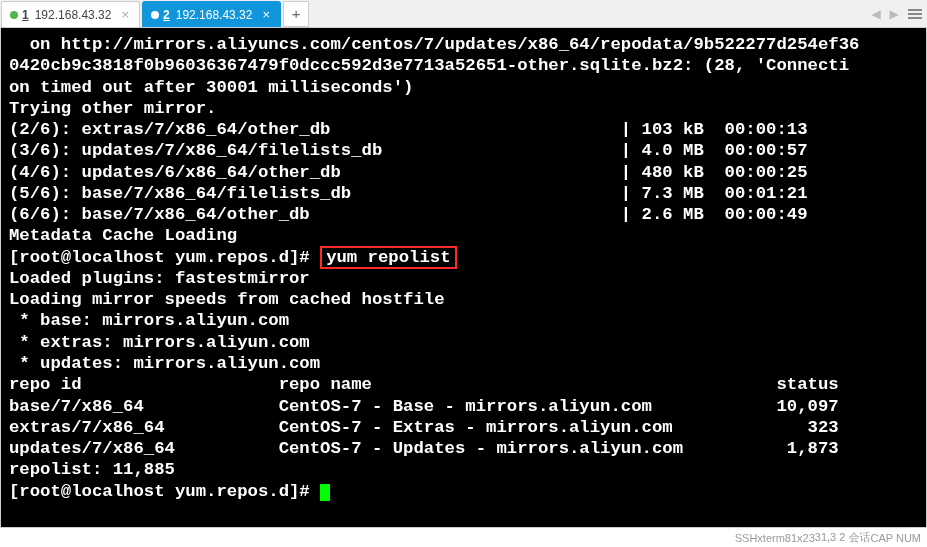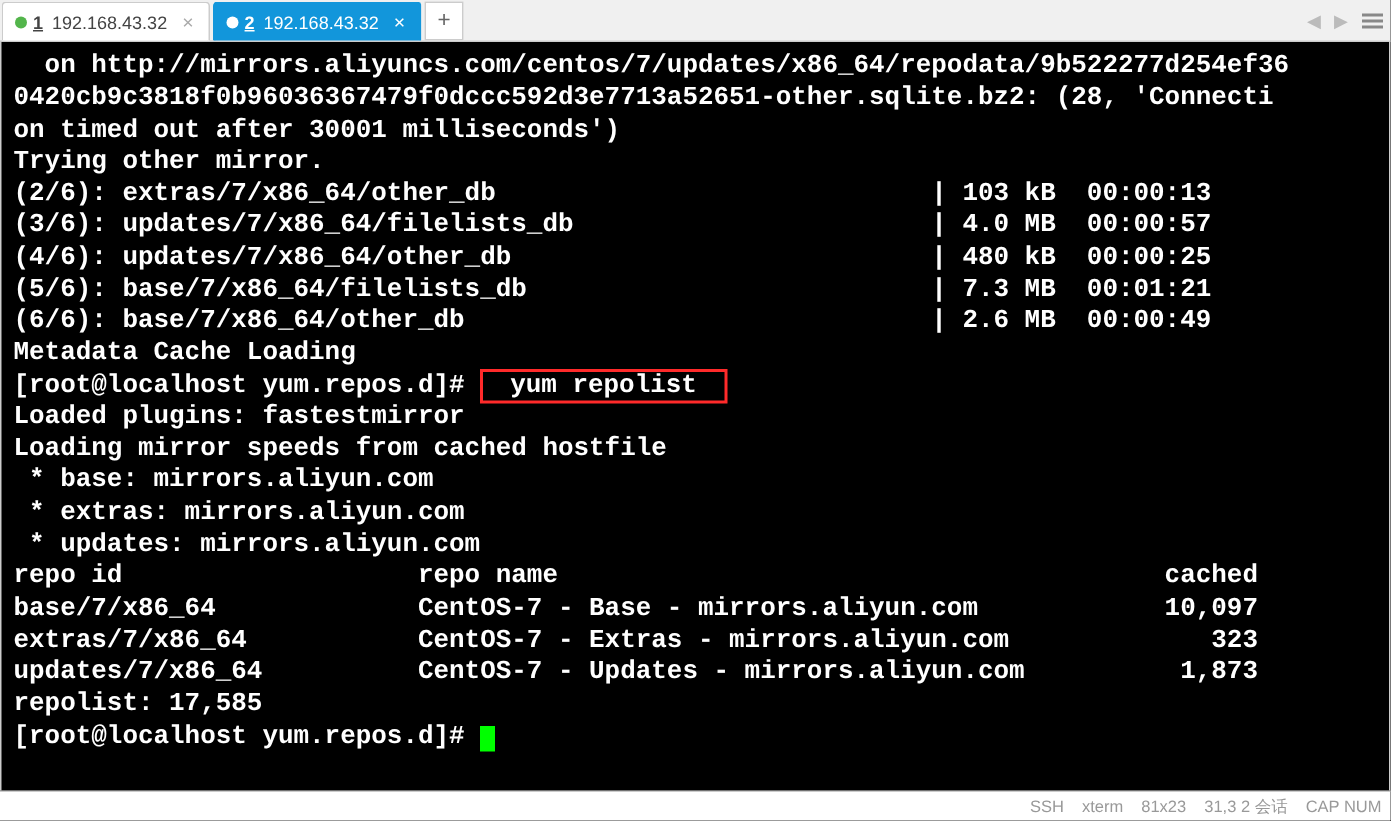--- a/index.html
+++ b/index.html
@@ -111,39 +111,38 @@
     color: #fff;
     line-height: 1.23;
     white-space: pre;
     overflow: hidden;
     position: relative;
     border-left: 1px solid #ccc;
     border-right: 1px solid #ccc;
   }
   .highlight-box {
     border: 2px solid #ff2a2a;
-    padding: 0 18px;
+    padding: 0 4px;
   }
   .cursor {
     display: inline-block;
     width: 10px;
     height: 17px;
     background: #00ff00;
     vertical-align: text-bottom;
   }
   .statusbar {
     height: 20px;
     background: #fff;
     border-top: 1px solid #ccc;
     display: flex;
     align-items: center;
     font-size: 11px;
     color: #999;
     padding: 0 6px;
-    gap: 12px;
     justify-content: flex-end;
   }
   .status-left { margin-right:auto; }
 </style>
 </head>
 <body>
 
 <div class="tabbar">
   <div class="tab inactive">
     <span class="dot"></span>
@@ -168,35 +167,35 @@
     </div>
   </div>
 </div>
 
 <div class="terminal"><span>  on http://mirrors.aliyuncs.com/centos/7/updates/x86_64/repodata/9b522277d254ef36</span>
 <span>0420cb9c3818f0b96036367479f0dccc592d3e7713a52651-other.sqlite.bz2: (28, 'Connecti</span>
 <span>on timed out after 30001 milliseconds')</span>
 <span>Trying other mirror.</span>
 <span>(2/6): extras/7/x86_64/other_db                            | 103 kB  00:00:13</span>
 <span>(3/6): updates/7/x86_64/filelists_db                       | 4.0 MB  00:00:57</span>
-<span>(4/6): updates/7/x86_64/other_db                           | 480 kB  00:00:25</span>
+<span>(4/6): updates/6/x86_64/other_db                           | 480 kB  00:00:25</span>
 <span>(5/6): base/7/x86_64/filelists_db                          | 7.3 MB  00:01:21</span>
 <span>(6/6): base/7/x86_64/other_db                              | 2.6 MB  00:00:49</span>
 <span>Metadata Cache Loading</span>
 <span>[root@localhost yum.repos.d]# </span><span class="highlight-box">yum repolist</span>
 <span>Loaded plugins: fastestmirror</span>
 <span>Loading mirror speeds from cached hostfile</span>
 <span> * base: mirrors.aliyun.com</span>
 <span> * extras: mirrors.aliyun.com</span>
 <span> * updates: mirrors.aliyun.com</span>
-<span>repo id                   repo name                                       cached</span>
+<span>repo id                   repo name                                       status</span>
 <span>base/7/x86_64             CentOS-7 - Base - mirrors.aliyun.com            10,097</span>
 <span>extras/7/x86_64           CentOS-7 - Extras - mirrors.aliyun.com             323</span>
 <span>updates/7/x86_64          CentOS-7 - Updates - mirrors.aliyun.com          1,873</span>
-<span>repolist: 17,585</span>
+<span>repolist: 11,885</span>
 <span>[root@localhost yum.repos.d]# </span><span class="cursor"></span></div>
 
 <div class="statusbar">
   <span class="status-left"></span>
   <span>SSH</span>
   <span>xterm</span>
   <span>81x23</span>
   <span>31,3  2 会话</span>
   <span>CAP  NUM</span>
 </div>

